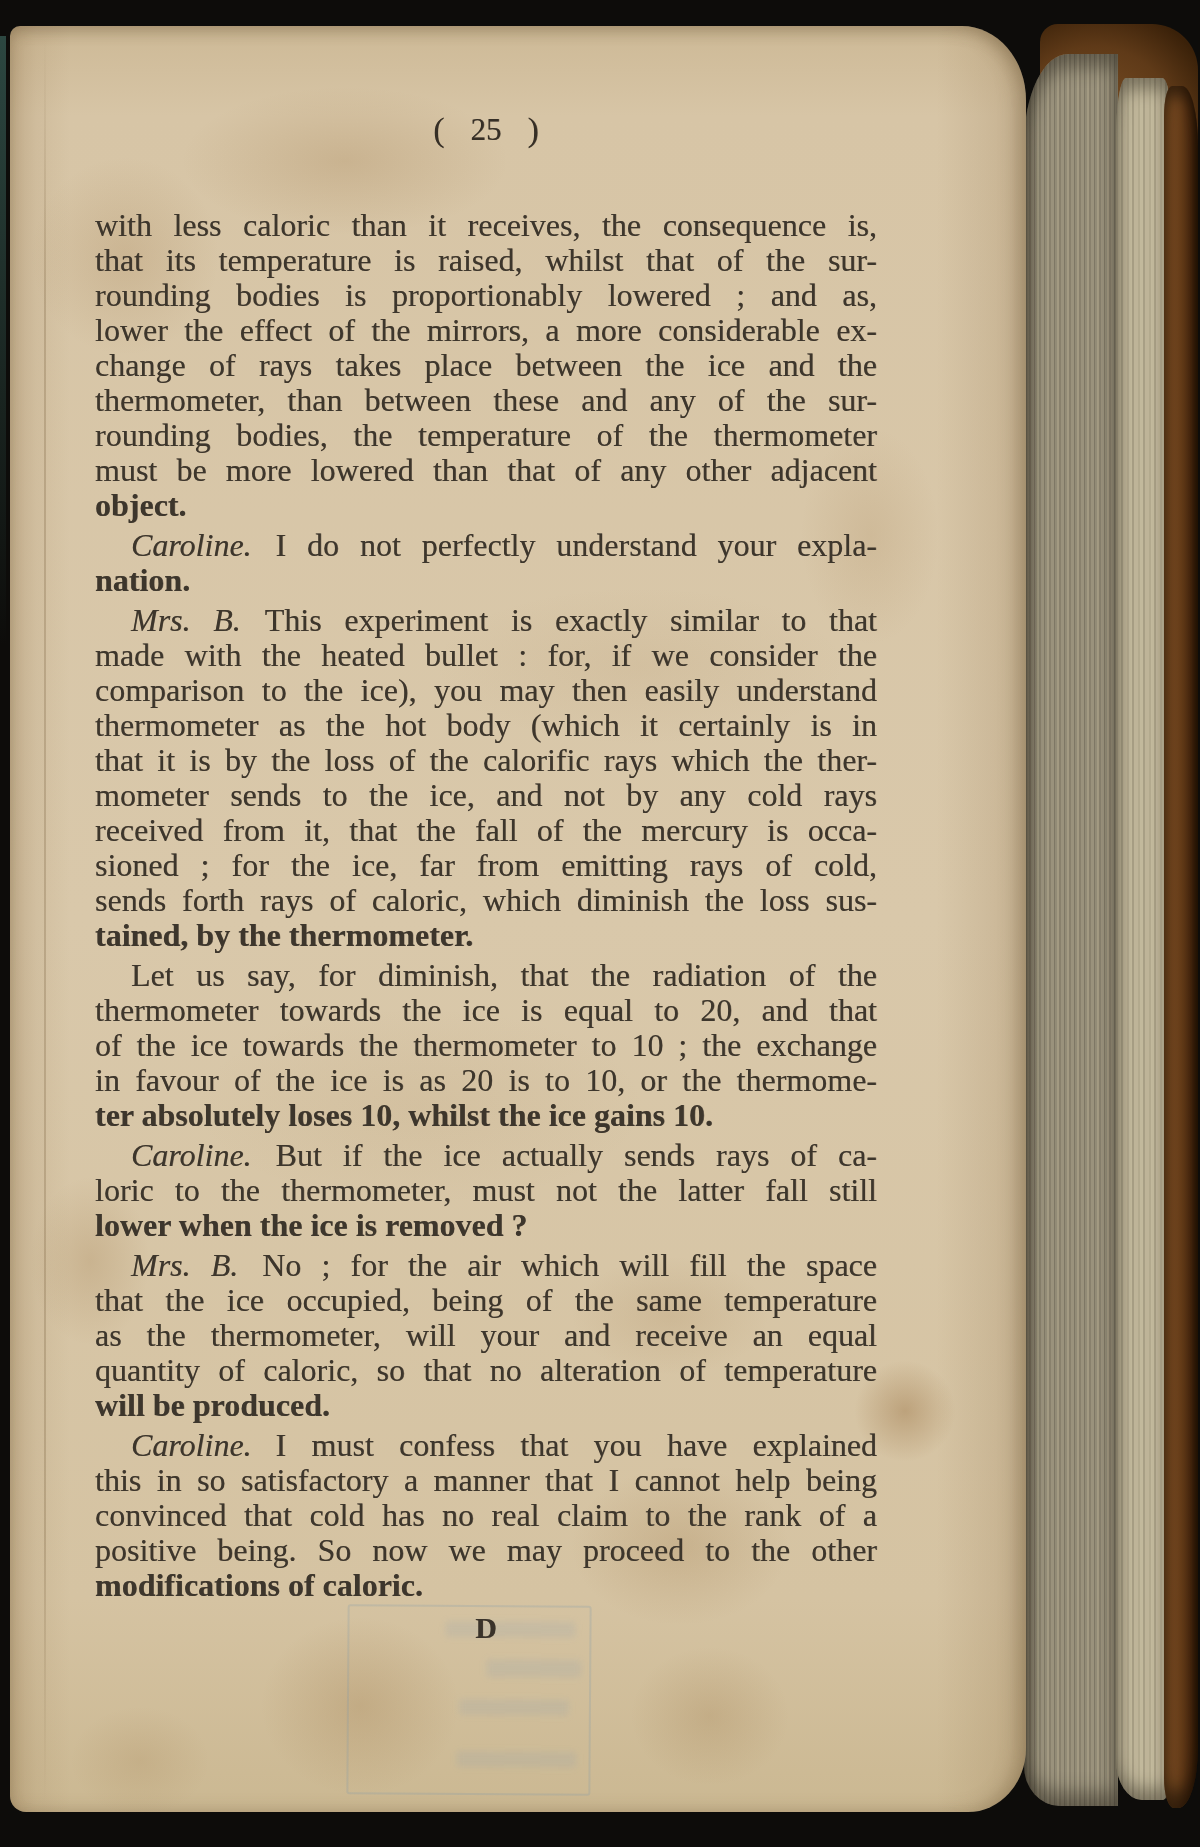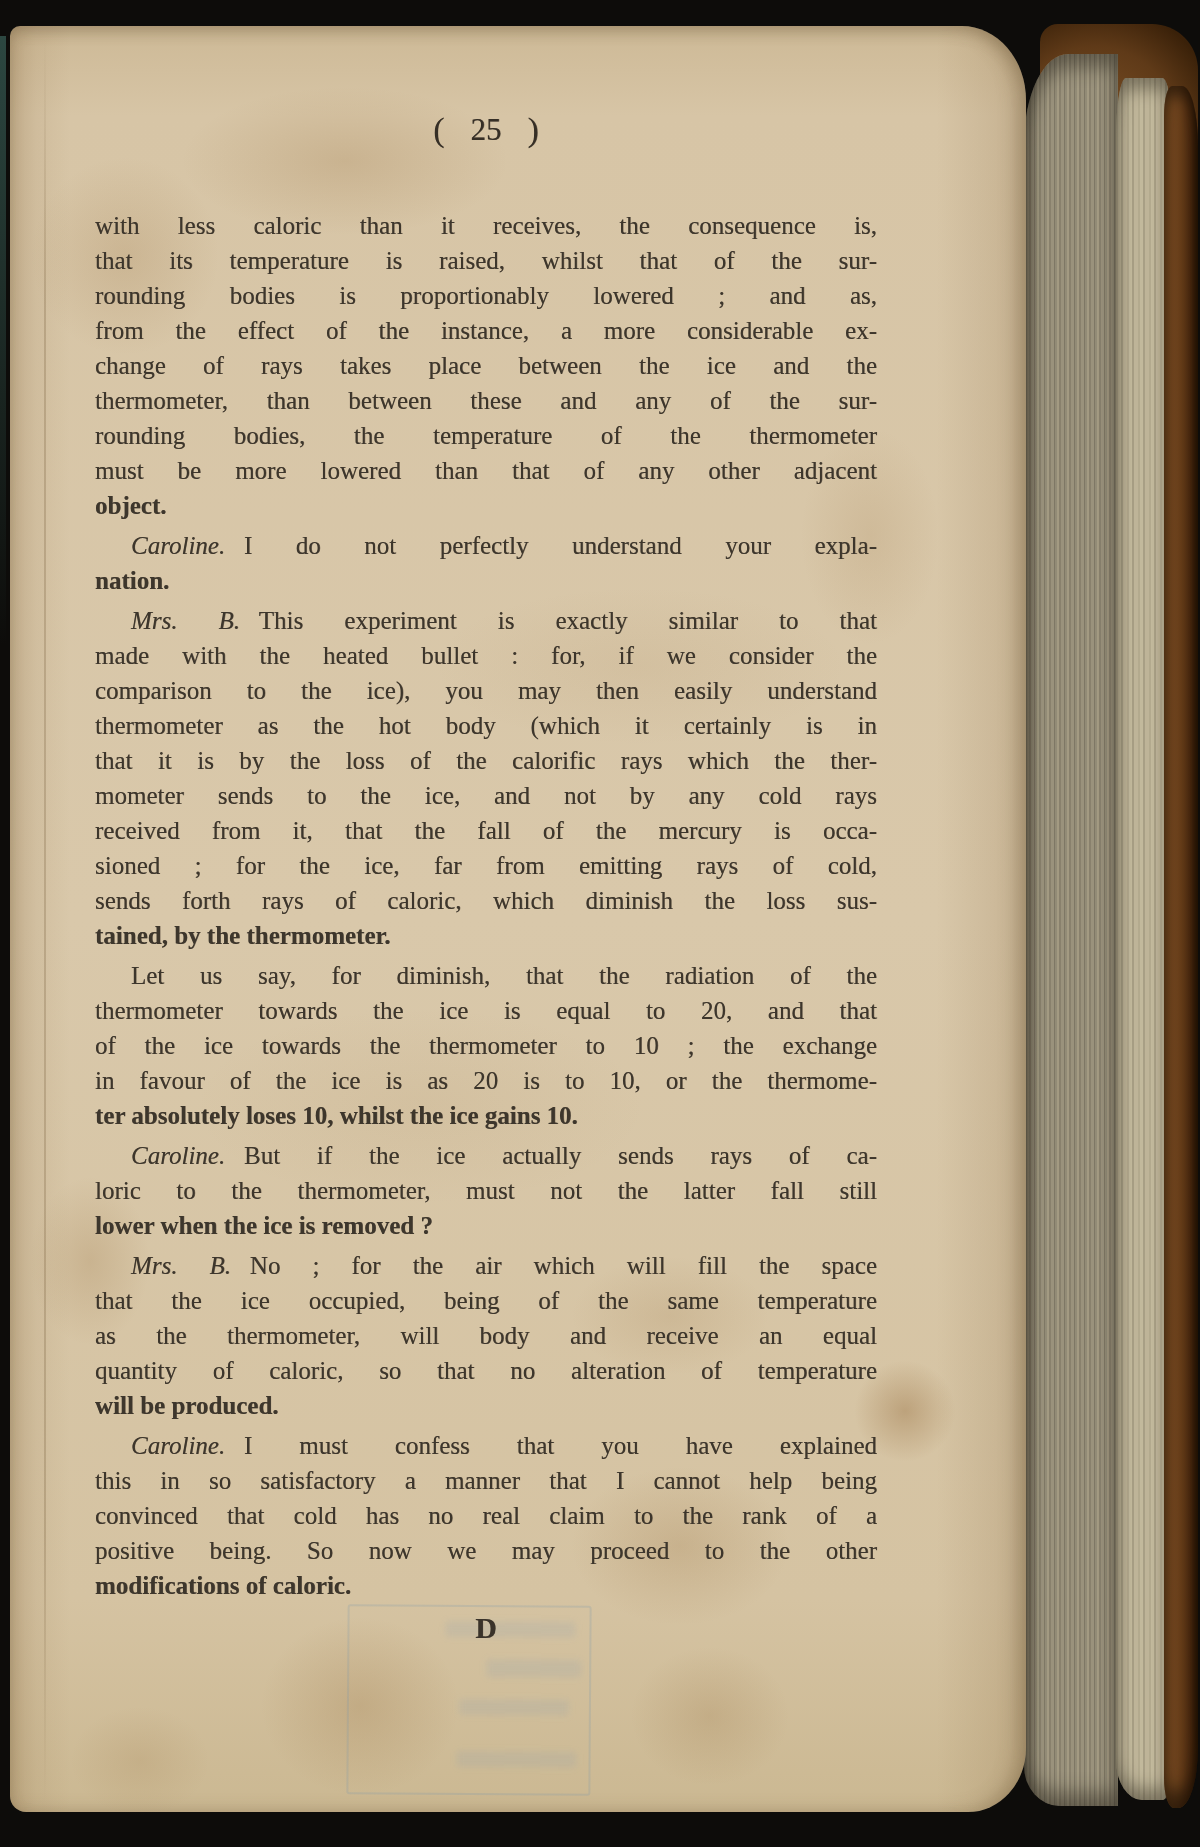--- a/index.html
+++ b/index.html
@@ -84,21 +84,21 @@
   
   .text-area{position:absolute;left:85px;top:82px;width:782px;color:#3d362c;}
   .header{
     display:flex;justify-content:center;align-items:center;column-gap:26px;
     font-size:31px;line-height:44px;color:#362f26;
     text-shadow:.4px .4px .5px rgba(56,46,36,.5);
     margin-bottom:56px;
   }
   .header .paren{font-size:34px;}
   .line{
-    height:35px;line-height:35px;font-size:25px;
+    height:35px;line-height:35px;font-size:32px;
     text-align:justify;text-align-last:justify;
     overflow:visible;white-space:nowrap0;
     color:#3d362c;text-shadow:.35px .35px .5px rgba(56,46,36,.55);
   }
   .line.last{text-align-last:left;font-weight:bold;}
   .line.indent{text-indent:36px;}
   .speaker{margin-top:48px;}
   .gap{display:inline-block;width:.75em;}
   .para + .para{margin-top:5px;}
   .signature{
@@ -157,21 +157,21 @@
         <span class="paren">(</span>
         <span>25</span>
         <span class="paren">)</span>
       </div>
 
       <div id="paragraphs">
           <div class="para">
             <div class="line">with less caloric than it receives, the consequence is,</div>
             <div class="line">that its temperature is raised, whilst that of the sur-</div>
             <div class="line">rounding bodies is proportionably lowered ; and as,</div>
-            <div class="line">from the effect of the instance, a more considerable ex-</div>
+            <div class="line">lower the effect of the mirrors, a more considerable ex-</div>
             <div class="line">change of rays takes place between the ice and the</div>
             <div class="line">thermometer, than between these and any of the sur-</div>
             <div class="line">rounding bodies, the temperature of the thermometer</div>
             <div class="line">must be more lowered than that of any other adjacent</div>
             <div class="line last">object.</div>
           </div>
           <div class="para">
             <div class="line indent"><i class="speaker">Caroline.</i><span class="gap"></span>I do not perfectly understand your expla-</div>
             <div class="line last">nation.</div>
           </div>
@@ -195,21 +195,21 @@
             <div class="line last">ter absolutely loses 10, whilst the ice gains 10.</div>
           </div>
           <div class="para">
             <div class="line indent"><i class="speaker">Caroline.</i><span class="gap"></span>But if the ice actually sends rays of ca-</div>
             <div class="line">loric to the thermometer, must not the latter fall still</div>
             <div class="line last">lower when the ice is removed ?</div>
           </div>
           <div class="para">
             <div class="line indent"><i class="speaker">Mrs. B.</i><span class="gap"></span>No ; for the air which will fill the space</div>
             <div class="line">that the ice occupied, being of the same temperature</div>
-            <div class="line">as the thermometer, will body and receive an equal</div>
+            <div class="line">as the thermometer, will your and receive an equal</div>
             <div class="line">quantity of caloric, so that no alteration of temperature</div>
             <div class="line last">will be produced.</div>
           </div>
           <div class="para">
             <div class="line indent"><i class="speaker">Caroline.</i><span class="gap"></span>I must confess that you have explained</div>
             <div class="line">this in so satisfactory a manner that I cannot help being</div>
             <div class="line">convinced that cold has no real claim to the rank of a</div>
             <div class="line">positive being.  So now we may proceed to the other</div>
             <div class="line last">modifications of caloric.</div>
           </div>

